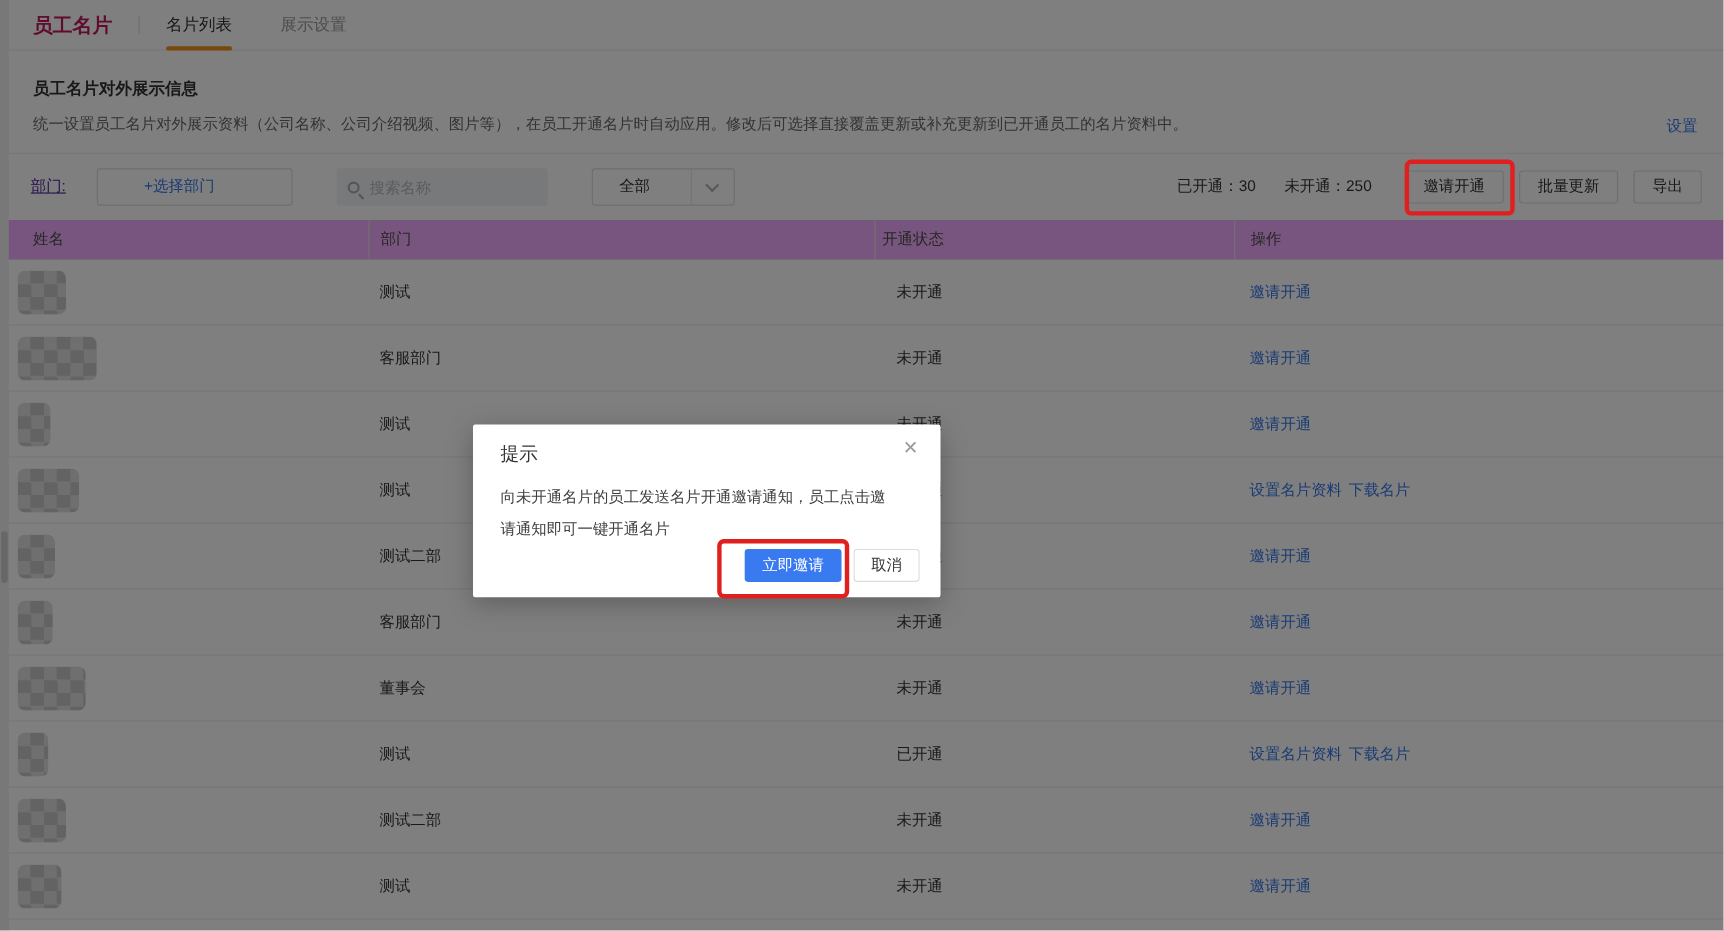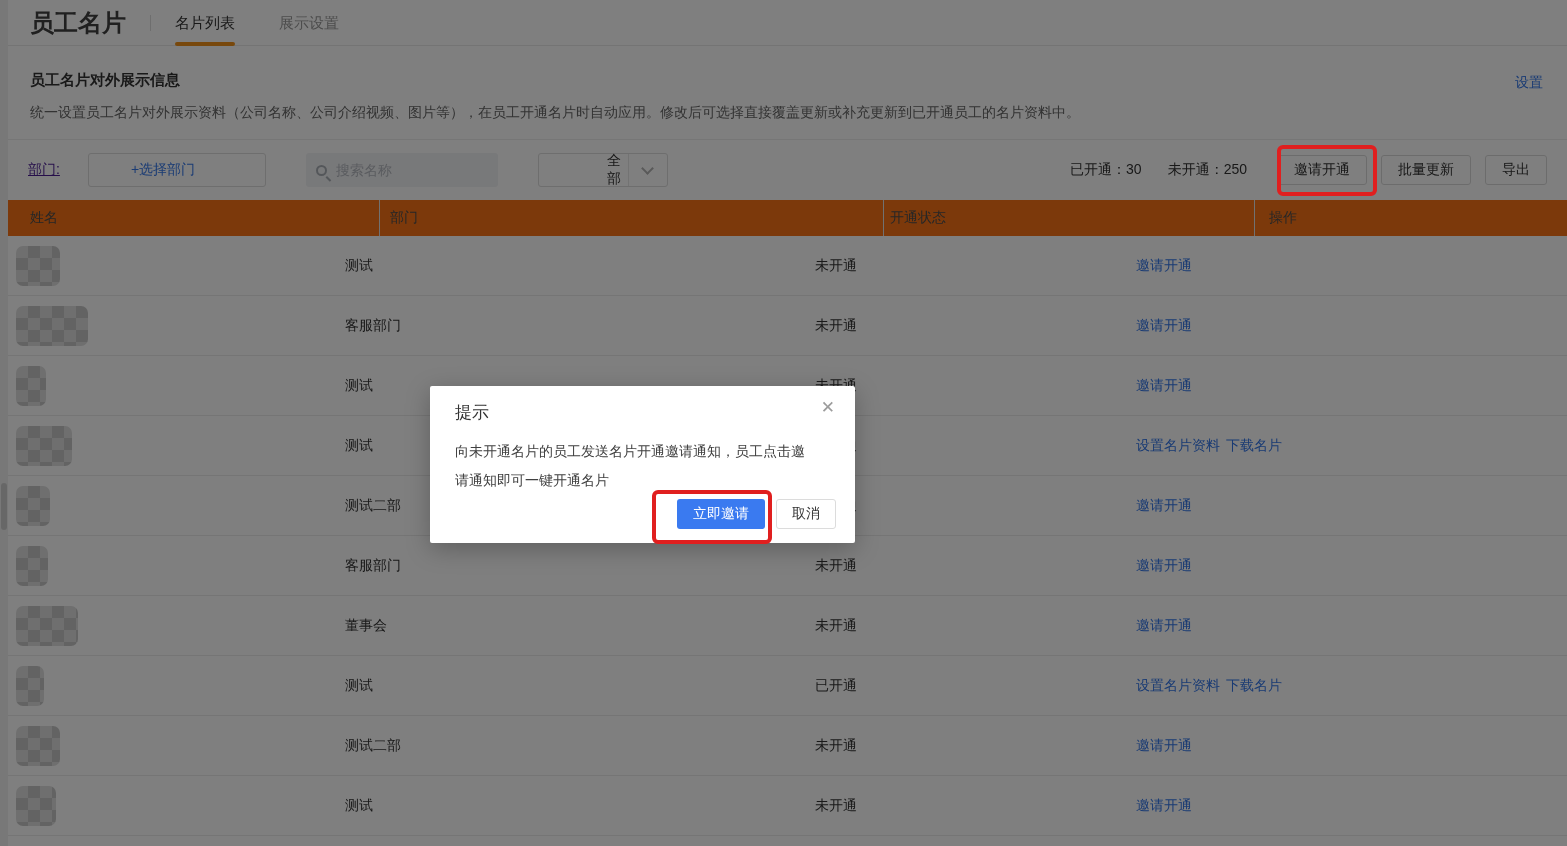--- a/index.html
+++ b/index.html
@@ -2,58 +2,58 @@
 <html><head>
 <meta charset="utf-8">
 <style>
   * { box-sizing: border-box; margin: 0; padding: 0; }
   body { font-family: "Liberation Sans", "DejaVu Sans", sans-serif; background: #e8e8e8; }
   .stage { position: relative; width: 1567px; height: 846px; overflow: hidden; background: #f0f0f0; }
   .card { position: absolute; left: 8px; top: 0; width: 1559px; height: 846px; background: #fff; }
 
   
   .tabbar { position: relative; height: 46px; display: flex; align-items: stretch; border-bottom: 1px solid #e9e9e9; padding-left: 22px; }
-  .page-title { font-size: 24px; font-weight: bold; color: #404040; line-height: 46px; }
+  .page-title { font-size: 18px; font-weight: bold; color: #be185d; line-height: 46px; }
   .tab-divider { width: 1px; height: 16px; background: #dcdcdc; margin: 15px 24px 0 24px; }
   .tab { position: relative; font-size: 15px; line-height: 46px; margin-right: 44px; cursor: pointer; }
   .tab.active { color: #333; }
   .tab.active::after { content: ""; position: absolute; left: 0; right: 0; bottom: -1px; height: 4px; background: var(--accent); border-radius: 2px; }
   .tab.inactive { color: #999; }
 
   
   .info { position: relative; height: 94px; padding: 25px 24px 0 22px; border-bottom: 1px solid #ececec; }
   .info-title { font-size: 15px; font-weight: 600; color: #333; font-family: Liberation Serif, serif; }
   .info-desc { margin-top: 14px; font-size: 14px; color: #666; }
-  .settings-link { position: absolute; right: 24px; top: 28px; font-size: 14px; color: var(--link); cursor: pointer; }
+  .settings-link { position: absolute; right: 24px; top: 60px; font-size: 14px; color: var(--link); cursor: pointer; }
 
   
   .filterbar { height: 60px; display: flex; align-items: center; padding: 0 20px; }
   .filter-label { font-size: 14px; color: #4c1d95; white-space: nowrap; text-decoration: underline; }
   .dept-select { width: 178px; height: 34px; border: 1px solid #dcdcdc; border-radius: 3px; margin-left: 28px; display: flex; align-items: center; padding-left: 42px; cursor: pointer; }
   .dept-select span { font-size: 14px; color: var(--link); }
   .searchbox { width: 192px; height: 34px; background: #f1f2f4; border-radius: 3px; margin-left: 40px; display: flex; align-items: center; padding: 0 10px; }
   .mag { position: relative; width: 11px; height: 11px; border: 2px solid #a9aeb5; border-radius: 50%; flex: none; }
   .mag::after { content: ""; position: absolute; left: 9px; top: 9px; width: 6px; height: 2px; background: #a9aeb5; transform: rotate(45deg); transform-origin: 0 0; }
   .searchbox input { border: 0; outline: 0; background: transparent; margin-left: 9px; width: 140px; font-size: 14px; color: #8b5cf6; font-family: inherit; }
   .searchbox input::placeholder { color: #b4b8bf; }
-  .dropdown { width: 130px; height: 34px; border: 1px solid #dcdcdc; border-radius: 3px; margin-left: 40px; display: flex; align-items: center; background: #fff; cursor: pointer; padding-left: 44px; }
+  .dropdown { width: 130px; height: 34px; border: 1px solid #dcdcdc; border-radius: 3px; margin-left: 40px; display: flex; align-items: center; background: #fff; cursor: pointer; }
   .dropdown .val { flex: 1; padding-left: 24px; font-size: 14px; color: #333; }
   .dropdown .sep { width: 1px; height: 32px; background: #e6e6e6; }
   .dropdown .chev-box { width: 38px; display: flex; justify-content: center; align-items: center; }
   .chev { width: 9px; height: 9px; border-right: 2px solid #b3b3b3; border-bottom: 2px solid #b3b3b3; transform: rotate(45deg); margin-top: -4px; }
   .spacer { flex: 1; }
   .stat { font-size: 14px; color: #333; white-space: nowrap; }
   .stat + .stat { margin-left: 26px; }
   .btn { height: 30px; padding: 0 16px; background: #fff; border: 1px solid #d9d9d9; border-radius: 3px; font-size: 14px; color: #333; font-family: inherit; cursor: pointer; white-space: nowrap; }
   .btn.invite { margin-left: 30px; }
   .btn.m14 { margin-left: 14px; }
 
   
   .thead, .trow { display: grid; grid-template-columns: 327px 460px 327px auto; align-items: center; }
-  .thead { height: 36px; background: #f97316; font-size: 14px; color: #4d4d4d; gap: 44px; }
+  .thead { height: 36px; background: #f0abfc; font-size: 14px; color: #4d4d4d; }
   .thead .th { height: 100%; display: flex; align-items: center; }
   .th1 { padding-left: 22px; }
   .th2 { padding-left: 10px; border-left: 1px solid #e3e3e3; }
   .th3 { padding-left: 6px; border-left: 1px solid #e3e3e3; }
   .th4 { padding-left: 14px; border-left: 1px solid #e3e3e3; }
   .trow { height: 60px; border-bottom: 1px solid #ebebeb; font-size: 14px; color: #333; }
   .td1 { padding-left: 8px; }
   .td2 { padding-left: 10px; }
   .td3 { padding-left: 20px; }
   .td4 { padding-left: 14px; }

